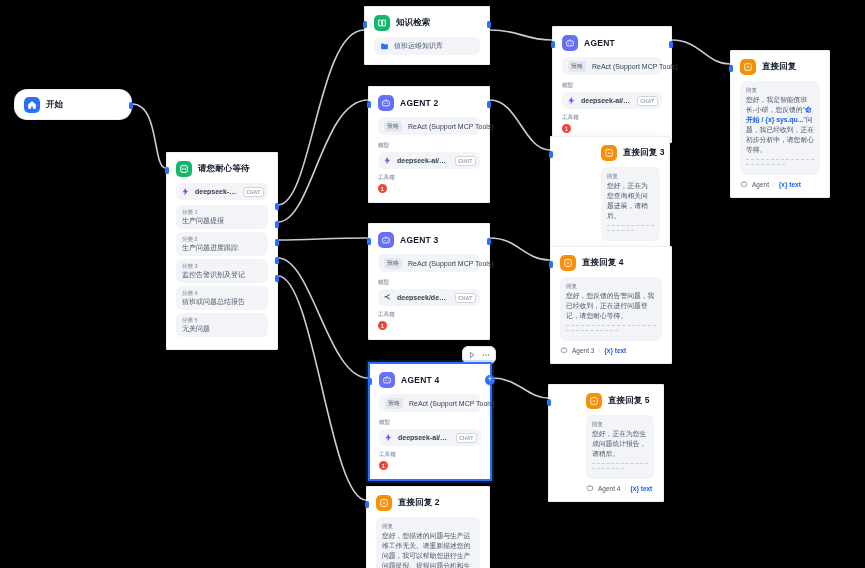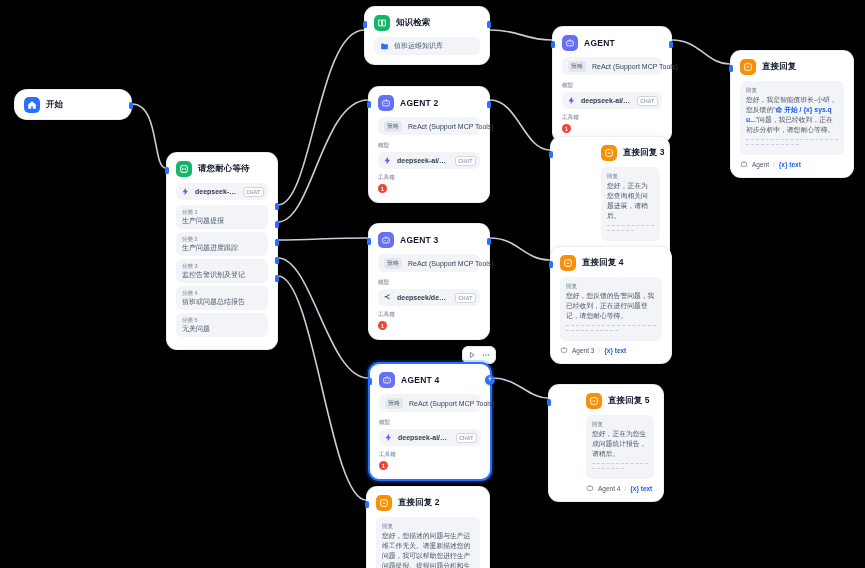--- a/index.html
+++ b/index.html
@@ -19,21 +19,21 @@
     position: absolute;
     left: 0; top: 0;
     width: 865px; height: 568px;
     pointer-events: none;
   }
 
   
   .node {
     position: absolute;
     background: #ffffff;
-    border-radius: 11px;
+    border-radius: 1px;
     box-shadow: 0 1px 2px rgba(16,24,40,0.14), 0 5px 14px rgba(16,24,40,0.10);
     border: 1px solid rgba(16,24,40,0.07);
     box-sizing: border-box;
   }
   .node.selected {
     border: 2px solid #2970ff;
     box-shadow: 0 0 0 2px rgba(41,112,255,0.22), 0 5px 14px rgba(16,24,40,0.14);
   }
 
   .node-head {
@@ -403,21 +403,21 @@
         <span class="model-name">deepseek-ai/DeepSe...</span>
         <span class="chat-tag">CHAT</span>
       </div>
       <div class="field-label">工具箱</div>
       <div class="toolbox-dot">1</div>
     </div>
     <div class="port left" style="top:14px;"></div>
     <div class="port right" style="top:14px;"></div>
   </div>
 
-  <div class="node" style="left:730px; top:50px; width:124px;">
+  <div class="node" style="left:730px; top:50px; width:100px;">
     <div class="node-head">
       <span class="node-ico ico-orange">
         <svg width="10" height="10" viewBox="0 0 24 24" fill="none" stroke="#fff" stroke-width="2.2">
           <rect x="4" y="4" width="16" height="16" rx="4"></rect>
             <path d="M9 12h6"></path>
         </svg>
       </span>
       <span class="node-title">直接回复</span>
     </div>
     <div class="node-body">

